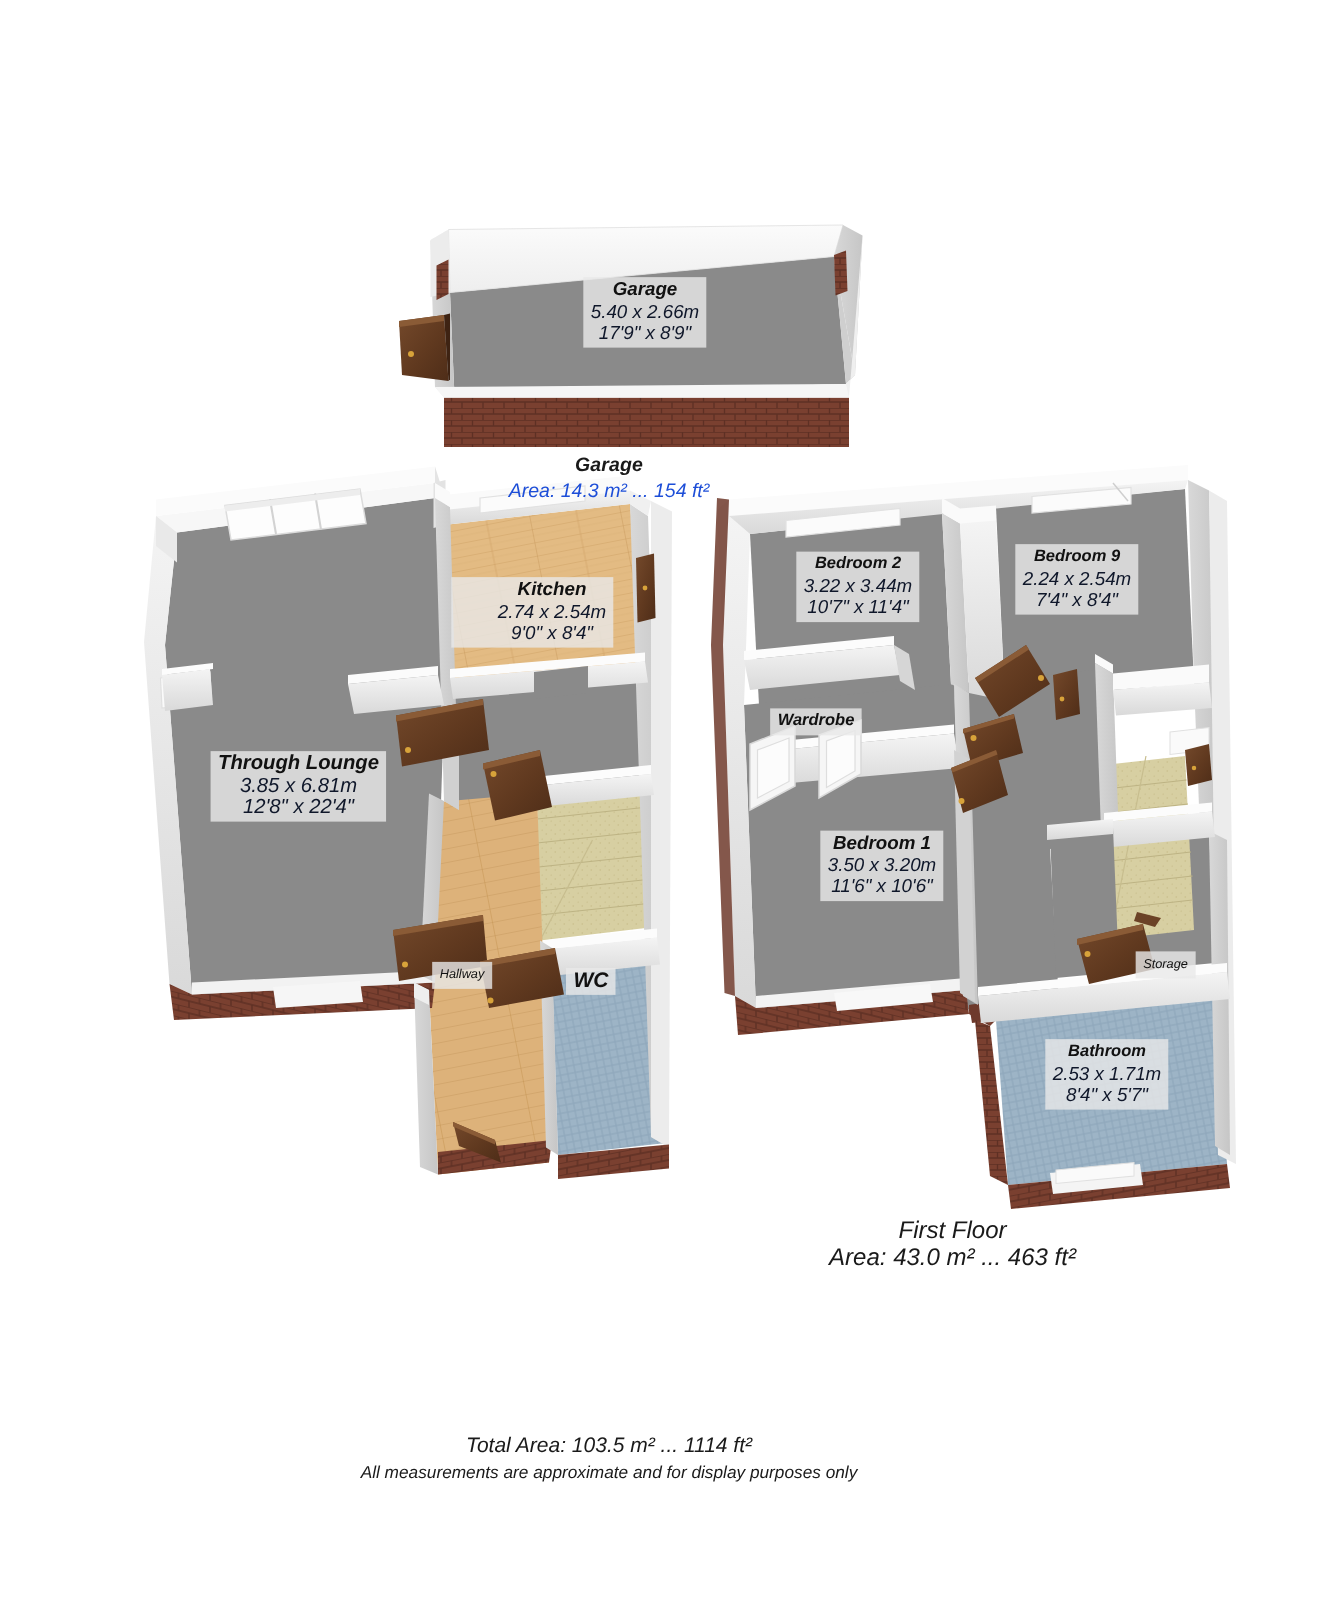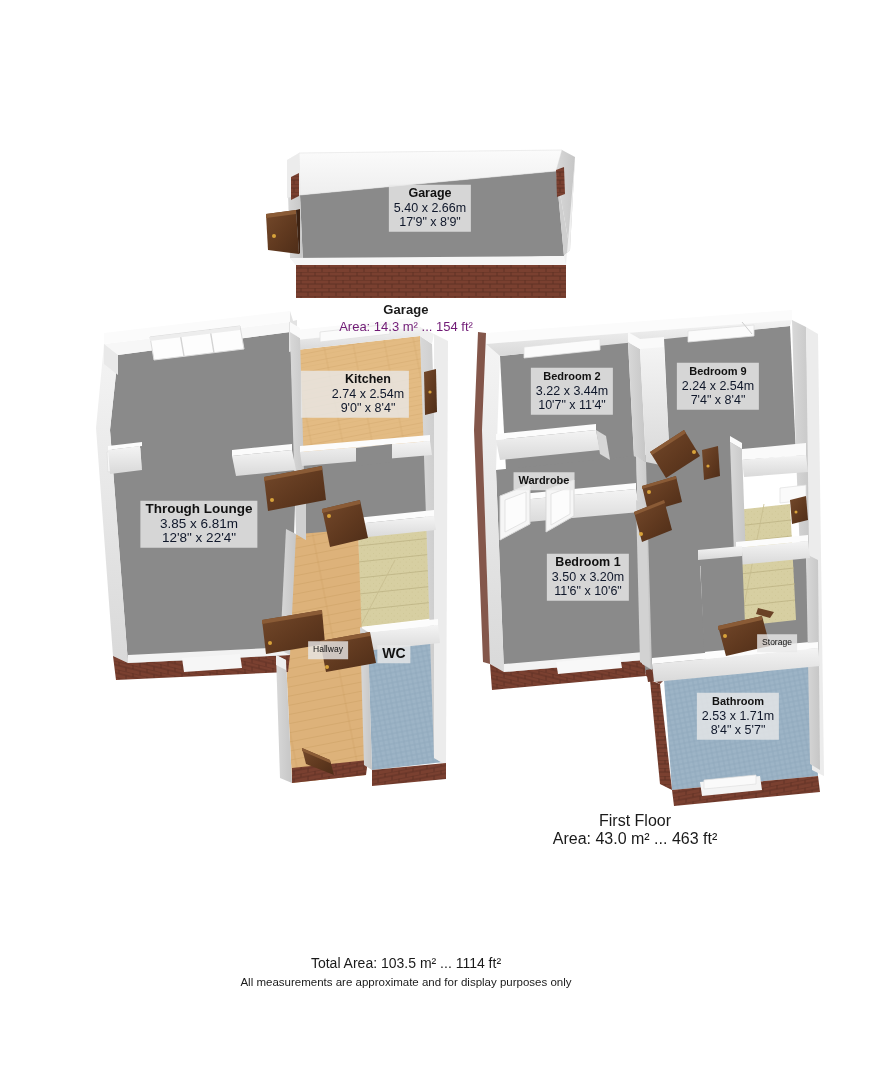--- a/index.html
+++ b/index.html
@@ -1,26 +1,26 @@
 <!DOCTYPE html>
 <html><head>
 <meta charset="utf-8">
 <style>
   html,body{margin:0;padding:0;background:#ffffff;}
   body{
     width:890px;height:1080px;position:relative;overflow:hidden;
     font-family:"Liberation Sans","DejaVu Sans",sans-serif;
     color:#1a1a1a;-webkit-font-smoothing:antialiased;
   }
-  .stage{position:absolute;left:0;top:0;width:812px;height:1080px;}
+  .stage{position:absolute;left:0;top:0;width:812px;height:1080px;font-style:italic;}
 
   
   .caption{position:absolute;text-align:center;width:100%;left:0;}
   .caption .cap-title{font-size:13px;font-weight:bold;letter-spacing:.1px;line-height:17px;}
-  .caption .cap-sub{font-size:13px;font-weight:normal;line-height:18px;color:#701a75;}
+  .caption .cap-sub{font-size:13px;font-weight:normal;line-height:18px;color:#1d4ed8;}
 
   
   .rlabel{
     position:absolute;text-align:center;
     background:rgba(232,232,232,.80);
     padding:1px 5px 2px 5px;
     line-height:14.5px;white-space:nowrap;
     transform:translate(-50%,-50%);
     z-index:60;
   }
@@ -385,27 +385,27 @@
     <span class="dm">5.40 x 2.66m</span>
     <span class="dm">17'9" x 8'9"</span>
   </div>
 
   <div class="rlabel big" style="left:199px;top:524px;">
     <span class="nm">Through Lounge</span>
     <span class="dm">3.85 x 6.81m</span>
     <span class="dm">12'8" x 22'4"</span>
   </div>
 
-  <div class="rlabel" style="left:355px;top:394px;padding-left:31px;">
+  <div class="rlabel" style="left:355px;top:408px;padding-left:31px;">
     <span class="nm">Kitchen</span>
     <span class="dm">2.74 x 2.54m</span>
     <span class="dm">9'0" x 8'4"</span>
   </div>
 
-  <div class="rlabel xs" style="left:328px;top:650px;text-align:center;">
+  <div class="rlabel xs" style="left:308px;top:650px;text-align:center;">
     <span class="nm">Hallway</span>
   </div>
 
   <div class="rlabel wc" style="left:394px;top:654px;">
     <span class="nm">WC</span>
   </div>
 
   <div class="rlabel sm" style="left:572px;top:391px;">
     <span class="nm">Bedroom 2</span>
     <span class="dm">3.22 x 3.44m</span>

